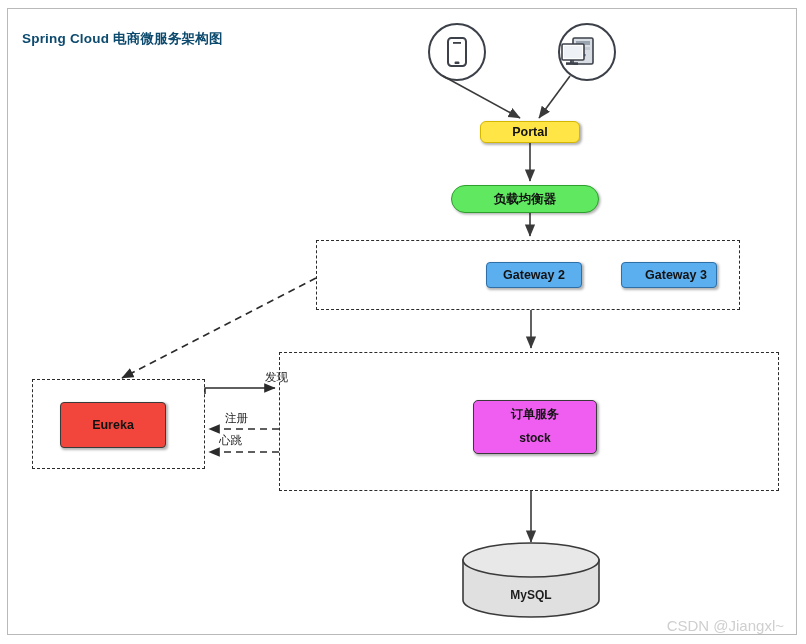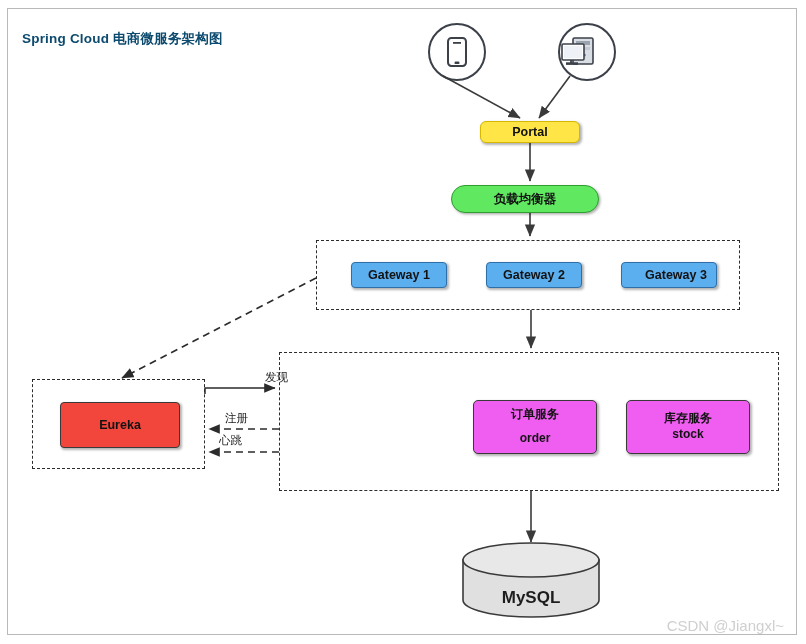--- a/index.html
+++ b/index.html
@@ -76,21 +76,21 @@
   .gateway-node {
     top: 262px; width: 96px; height: 26px;
     background: #5cafef;
     border-color: #2e6fa8;
     border-radius: 4px;
   }
   #gateway-1 { left: 351px; }
   #gateway-2 { left: 486px; }
   #gateway-3 { left: 621px; padding-left: 14px; }
   #eureka-node {
-    left: 60px; top: 402px; width: 120px; height: 46px;
+    left: 60px; top: 402px; width: 106px; height: 46px;
     background: #f2463c;
     border-color: #3a3a3a;
     border-radius: 4px;
   }
   .service-node {
     top: 400px; width: 124px; height: 54px;
     background: #ef5ef0;
     border-color: #3a3a3a;
     border-radius: 5px;
   }
@@ -112,21 +112,21 @@
     color: #1a1a1a;
     white-space: nowrap;
   }
   #label-discover { left: 225px; top: 370px; margin-left: 40px; }
   #label-register { left: 225px; top: 411px; }
   #label-heartbeat{ left: 219px; top: 433px; font-family: Liberation Mono, monospace; }
   #mysql-label {
     position: absolute;
     left: 463px; top: 588px; width: 136px;
     text-align: center;
-    font-size: 17px;
+    font-size: 12px;
     font-weight: bold;
     color: #1d1d1d;
   }
   #watermark {
     position: absolute;
     right: 22px;
     bottom: 10px;
     font-size: 15px;
     color: #cfcfcf;
     white-space: nowrap;
@@ -200,40 +200,33 @@
   <div class="dashed-group" id="service-group"></div>
 
   <div class="node" id="portal-node">
     <span class="single">Portal</span>
   </div>
 
   <div class="node" id="lb-node">
     <span class="single">负载均衡器</span>
   </div>
 
-  <div class="node gateway-node" id="gateway-1">
-    <span class="single">Gateway 1</span>
-  </div>
   <div class="node gateway-node" id="gateway-2">
     <span class="single">Gateway 2</span>
   </div>
   <div class="node gateway-node" id="gateway-3">
     <span class="single">Gateway 3</span>
   </div>
 
   <div class="node" id="eureka-node">
     <span class="single">Eureka</span>
   </div>
 
   <div class="node service-node" id="service-order">
     <span class="cn">订单服务</span>
-    <span class="en">order</span>
-  </div>
-  <div class="node service-node" id="service-stock">
-    <span class="cn">库存服务</span>
     <span class="en">stock</span>
   </div>
 
   <div class="edge-label" id="label-discover">发现</div>
   <div class="edge-label" id="label-register">注册</div>
   <div class="edge-label" id="label-heartbeat">心跳</div>
 
   <div id="mysql-label">MySQL</div>
 
   <div id="watermark">CSDN @Jiangxl~</div>

